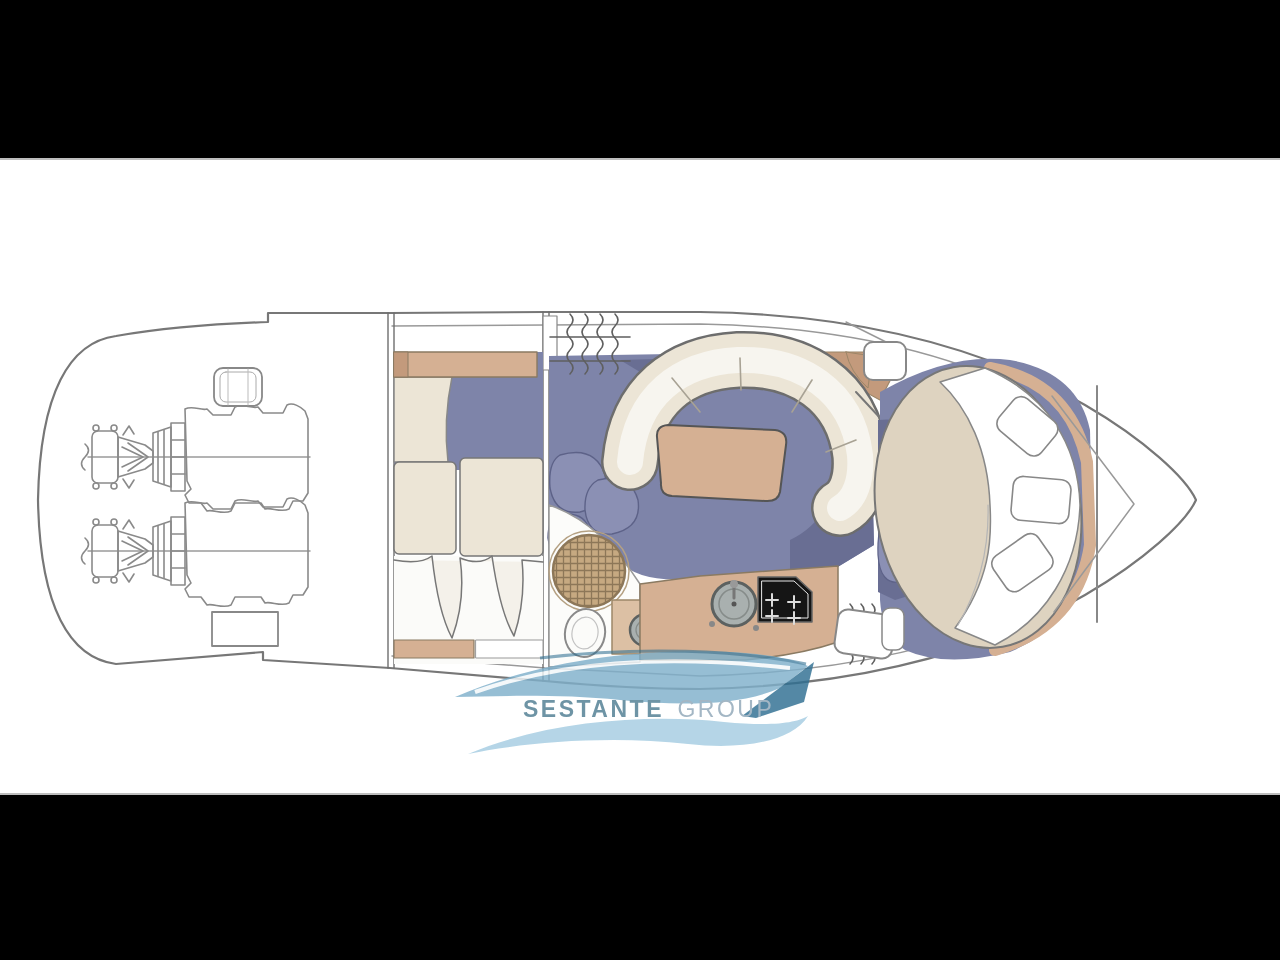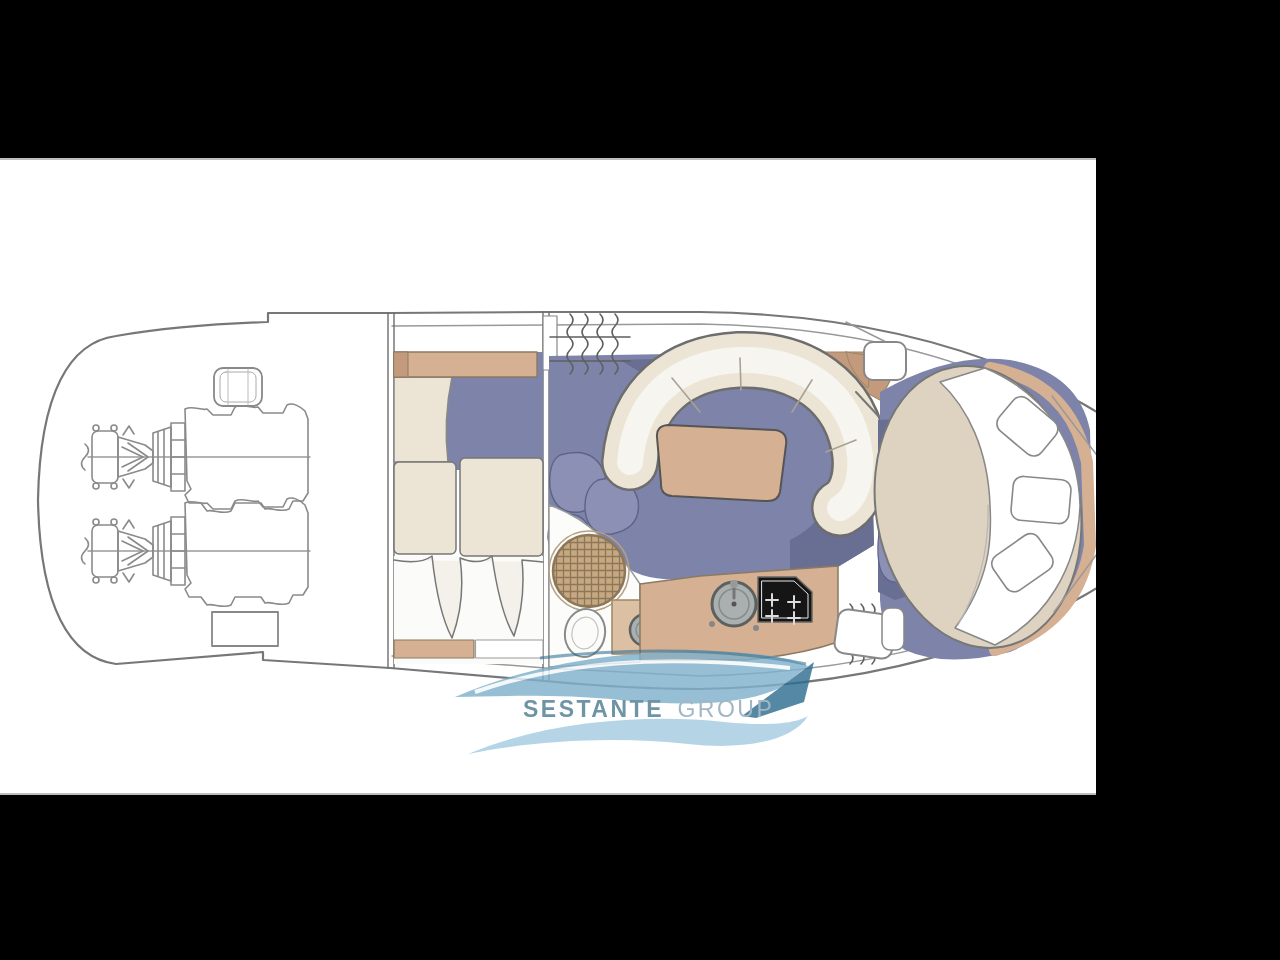--- a/index.html
+++ b/index.html
@@ -1,16 +1,16 @@
 <!DOCTYPE html>
 <html style="--letterbox: #000000; --canvas: #ffffff; --canvas_border: #bdbdbd; --line: #777777; --line_light: #999999; --carpet: #7e84a9; --carpet_dark: #696e93; --carpet_petal: #8b90b4; --upholstery: #ece5d6; --upholstery_inner: #f7f5ef; --wood: #d5b093; --wood_dark: #c39a7c; --wood_edge: #8a7a62; --bed: #ded3c0; --grate: #c6a981; --grate_grid: #8d7758; --steel: #a9b0af; --steel_edge: #5c6160; --stove: #151515; --logo_teal: #4f7d92; --logo_gray: #8fa7b8; --logo_blue_light: #a5cde2; --logo_blue_mid: #7fb0cb; --logo_blue_dark: #2f6f92;"><head>
 <meta charset="utf-8">
 <style>
   html,body{margin:0;padding:0;background:#000;}
-  .stage{position:relative;width:1096px;height:960px;background:#e5e5e5;overflow:hidden;
+  .stage{position:relative;width:1280px;height:960px;background:#e5e5e5;overflow:hidden;
          font-family:"Liberation Sans",sans-serif;}
   svg{display:block}
   .brand-main{font-family:"Liberation Sans",sans-serif;font-weight:700;font-size:23px;
               letter-spacing:2.5px;fill:var(--logo_teal,#4f7d92);}
   .brand-suffix{font-family:"Liberation Sans",sans-serif;font-weight:400;font-size:23px;
               letter-spacing:2.5px;fill:var(--logo_gray,#8fa7b8);}
 </style>
 </head>
 <body>
 

